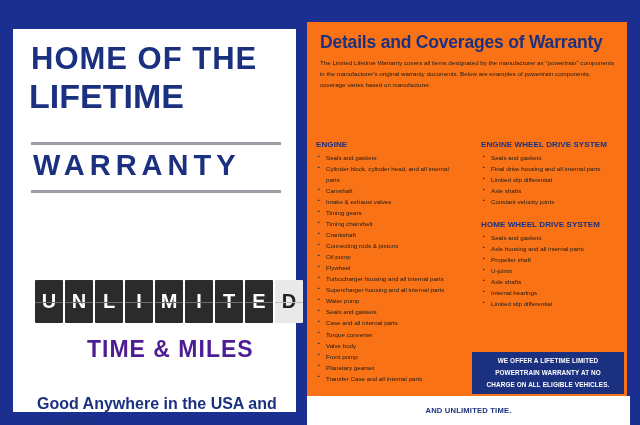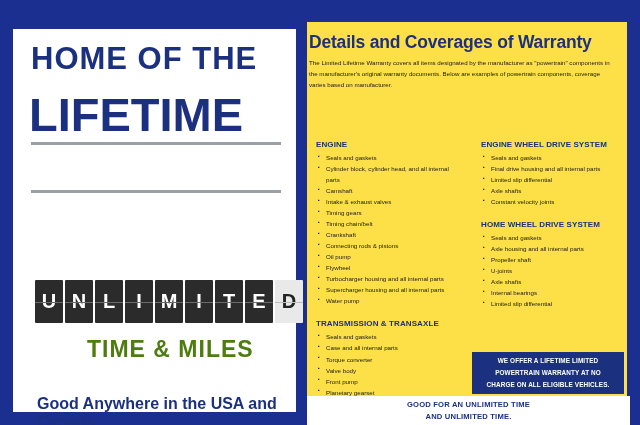--- a/index.html
+++ b/index.html
@@ -40,23 +40,22 @@
     position: absolute;
     left: 18px;
     top: 14px;
     font-size: 31px;
     letter-spacing: 1px;
   }
   #lifetime {
     position: absolute;
     left: 16px;
     top: 50px;
-    font-size: 47px;
+    font-size: 34px;
     letter-spacing: 0px;
-    margin-top: 12px;
   }
   #rule-left {
     position: absolute;
     left: 18px;
     top: 113px;
     width: 250px;
     height: 3px;
     background: #9aa0a6;
   }
   #warranty {
@@ -107,42 +106,42 @@
     background: #e9e9e9;
     color: #222222;
   }
   .tile.light::after { background: #bdbdbd; }
   #time-miles {
     position: absolute;
     left: 74px;
     top: 307px;
     font-size: 23px;
     font-weight: bold;
-    color: #4d7c0f;
+    color: #4c1d95;
     letter-spacing: 1px;
     text-align: right;
   }
   #good-anywhere {
     position: absolute;
     left: 24px;
     top: 366px;
     font-size: 16px;
     font-weight: bold;
     color: #1b3180;
   }
   
   #right-panel {
     position: absolute;
     left: 307px;
     top: 22px;
     width: 320px;
     height: 390px;
-    background: #fde047;
-    box-sizing: border-box;
-    padding: 6px 8px 0 1px;
+    background: #f97316;
+    box-sizing: border-box;
+    padding: 6px 8px 0 12px;
   }
   #details-title {
     color: #1b3180;
     font-size: 17.5px;
     font-weight: bold;
     margin: 4px 0 5px 1px;
     letter-spacing: -0.2px;
   }
   #intro {
     font-size: 6.2px;
@@ -233,20 +232,21 @@
 </style>
 </head>
 <body>
 
 <div id="page">
 
   <div id="left-panel">
     <div id="home-of-the" class="home-line">HOME OF THE</div>
     <div id="lifetime" class="home-line">LIFETIME</div>
     <div id="rule-left"></div>
+    <div id="warranty" class="home-line">WARRANTY</div>
     <div id="rule-left2"></div>
 
     <div id="unlimited-row">
       <div class="tile">U</div>
       <div class="tile">N</div>
       <div class="tile">L</div>
       <div class="tile">I</div>
       <div class="tile">M</div>
       <div class="tile">I</div>
       <div class="tile">T</div>
@@ -275,21 +275,20 @@
           <li>Timing chain/belt</li>
           <li>Crankshaft</li>
           <li>Connecting rods &amp; pistons</li>
           <li>Oil pump</li>
           <li>Flywheel</li>
           <li>Turbocharger housing and all internal parts</li>
           <li>Supercharger housing and all internal parts</li>
           <li>Water pump</li>
         </ul>
 
-        <div class="sec-title spaced">TRANSMISSION &amp; TRANSAXLE</div>
         <ul class="items">
           <li>Seals and gaskets</li>
           <li>Case and all internal parts</li>
           <li>Torque converter</li>
           <li>Valve body</li>
           <li>Front pump</li>
           <li>Planetary gearset</li>
           <li>Transfer Case and all internal parts</li>
         </ul>
       </div>
@@ -321,18 +320,17 @@
       <div>
         <span>WE OFFER A LIFETIME LIMITED</span>
         <span>POWERTRAIN WARRANTY AT NO</span>
         <span>CHARGE ON ALL ELIGIBLE VEHICLES.</span>
       </div>
     </div>
   </div>
 
   <div id="bottom-bar">
     <div id="bottom-text">
-      <span>GOOD FOR AN UNLIMITED TIME</span>
       <span>AND UNLIMITED TIME.</span>
     </div>
   </div>
 
 </div>
 
 </body></html>

